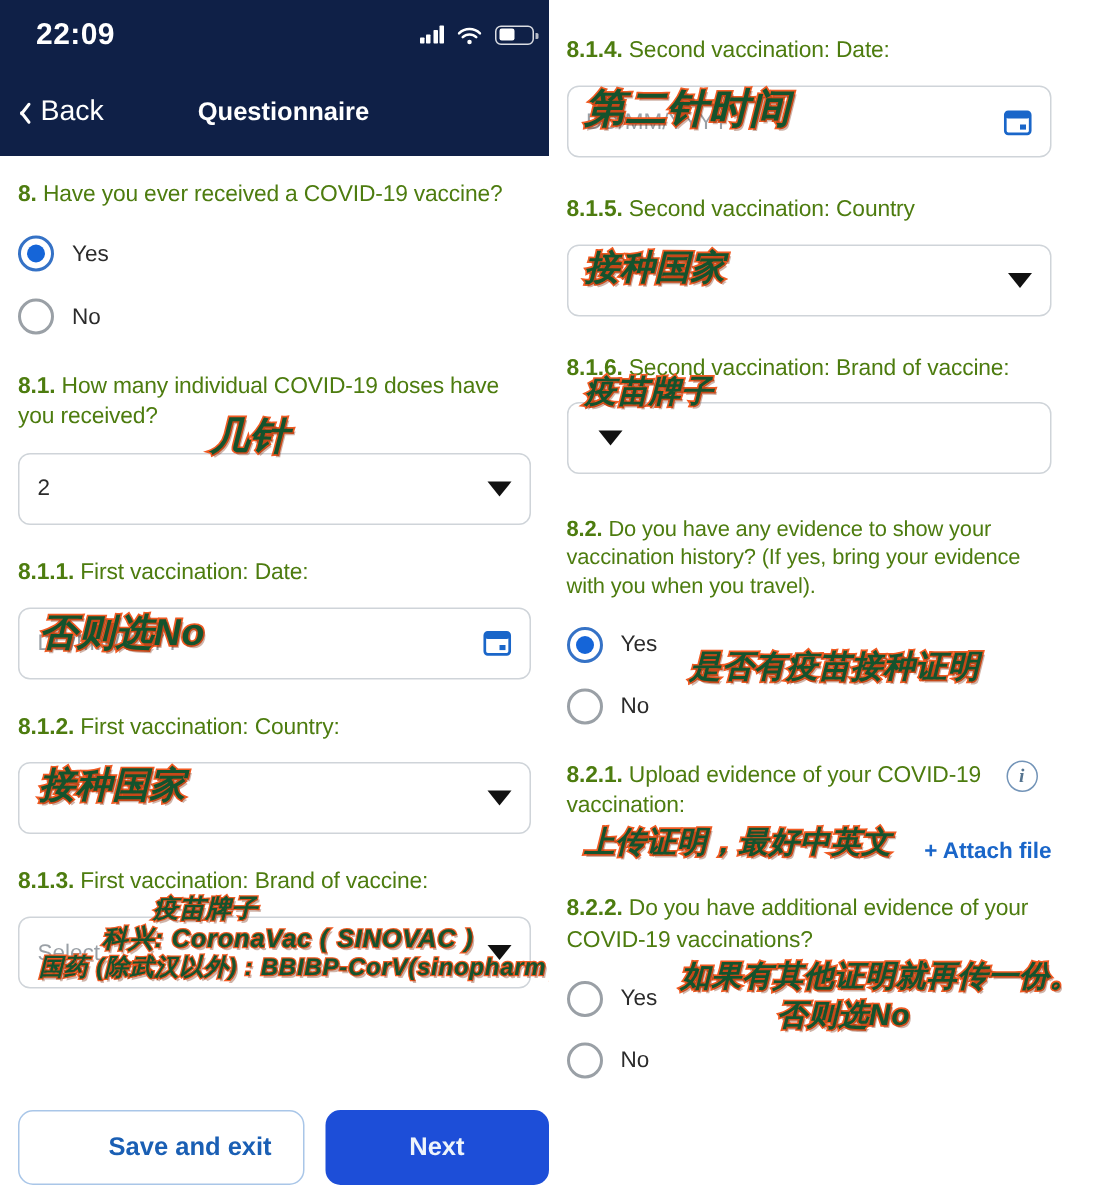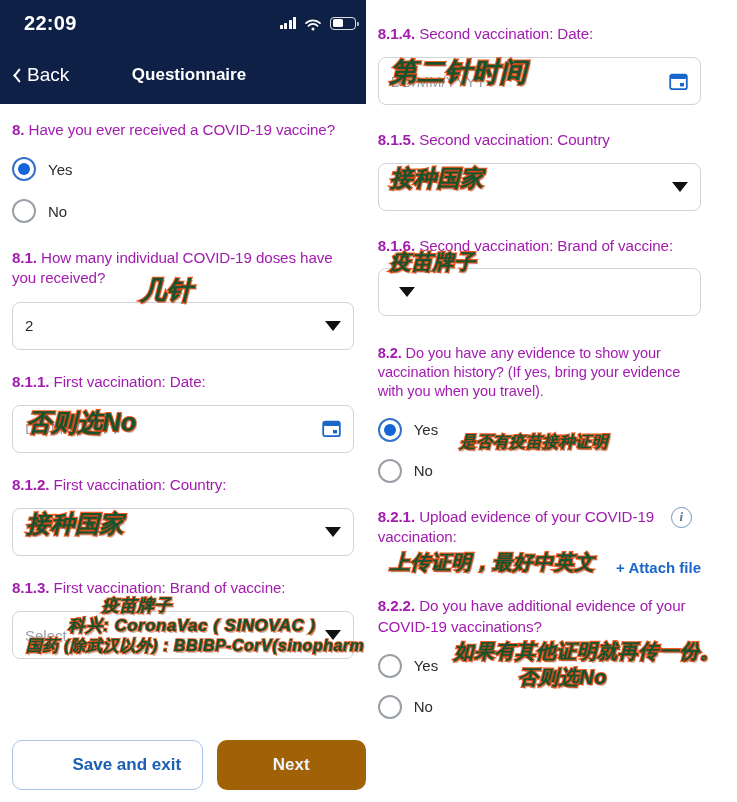--- a/index.html
+++ b/index.html
@@ -79,21 +79,21 @@
   .chev:after  { top: 9px; transform: rotate(-38deg); transform-origin: top left; }
   .nav-title {
     position: absolute; left: 0; right: 0; text-align: center;
     font-size: 17px; font-weight: bold; pointer-events: none;
   }
 
   
   .form-body { padding: 0 12px; }
   .q {
     font-size: 15.2px;
-    color: #a21caf;
+    color: #4d7c0f;
     line-height: 1.33;
     letter-spacing: -.1px;
   }
   .q-num { font-weight: bold; }
 
   .field {
     width: 100%;
     height: 48px;
     border: 1px solid #cfd4d9;
     border-radius: 8px;
@@ -134,21 +134,21 @@
     background: #fff;
     padding: 8px 12px 12px;
     display: flex; gap: 14px;
   }
   .btn {
     flex: 1; height: 50px; border-radius: 10px;
     display: flex; align-items: center; justify-content: center;
     font-size: 17px; font-weight: bold;
   }
   .btn-secondary { background: #fff; border: 1.6px solid #a9c6e8; color: #1a5fb4; padding-left: 39px; }
-  .btn-primary   { background: #a16207; color: #eef4fb; }
+  .btn-primary   { background: #1d4ed8; color: #eef4fb; }
 
   
   .attach-row { display: flex; align-items: center; justify-content: flex-end; }
   .attach-link { color: #1a66c9; font-size: 15px; font-weight: bold; }
   .info-icon {
     width: 21px; height: 21px; border-radius: 50%;
     border: 1.6px solid #7394b8; color: #55748f;
     font-size: 13px; font-weight: bold; font-style: italic;
     display: flex; align-items: center; justify-content: center;
     font-family: "Liberation Serif", serif;
@@ -343,21 +343,21 @@
           <span>Do you have any evidence to show your vaccination history? (If yes, bring your evidence with you when you travel).</span>
         </div>
         <div class="radio-row" style="margin-top:16px">
           <span class="radio on"></span>
           <span class="radio-label">Yes</span>
         </div>
         <div class="radio-row" style="margin-top:17px">
           <span class="radio"></span>
           <span class="radio-label">No</span>
         </div>
-        <div class="anno" style="left:82px; top:89px; font-size:16px;">是否有疫苗接种证明</div>
+        <div class="anno" style="left:82px; top:89px; font-size:21px;">是否有疫苗接种证明</div>
       </div>
 
       <div class="row" style="margin-top:24px">
         <div style="display:flex; align-items:flex-start; gap:8px;">
           <div class="q" style="flex:1; max-width:285px">
             <span class="q-num">8.2.1.</span>
             <span>Upload evidence of your COVID-19 vaccination:</span>
           </div>
           <span class="info-icon">i</span>
         </div>

